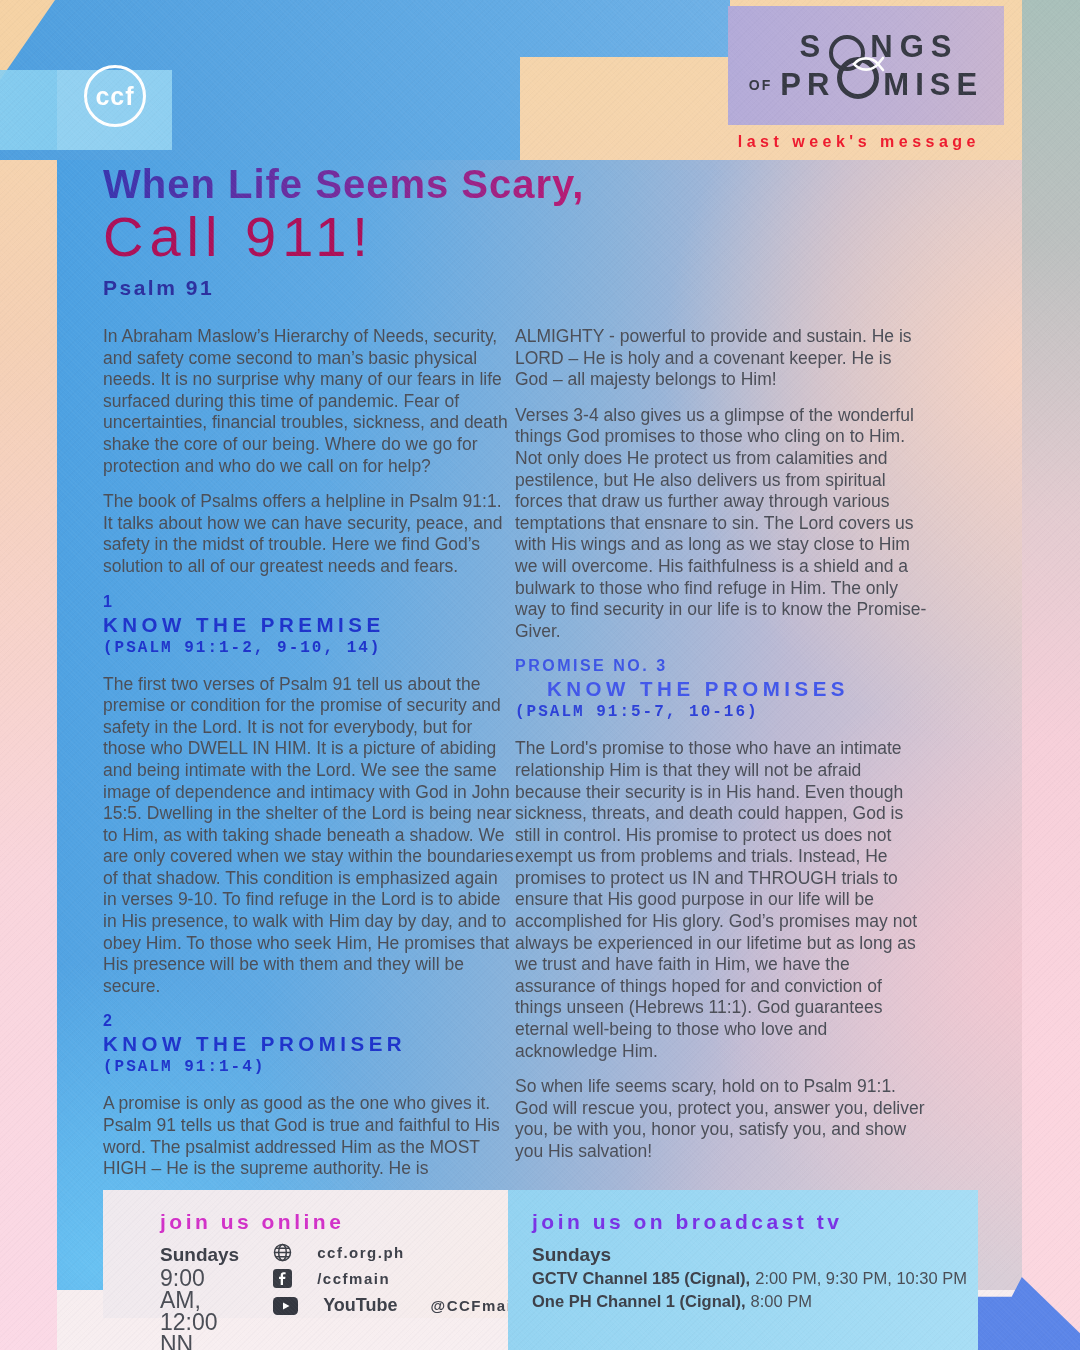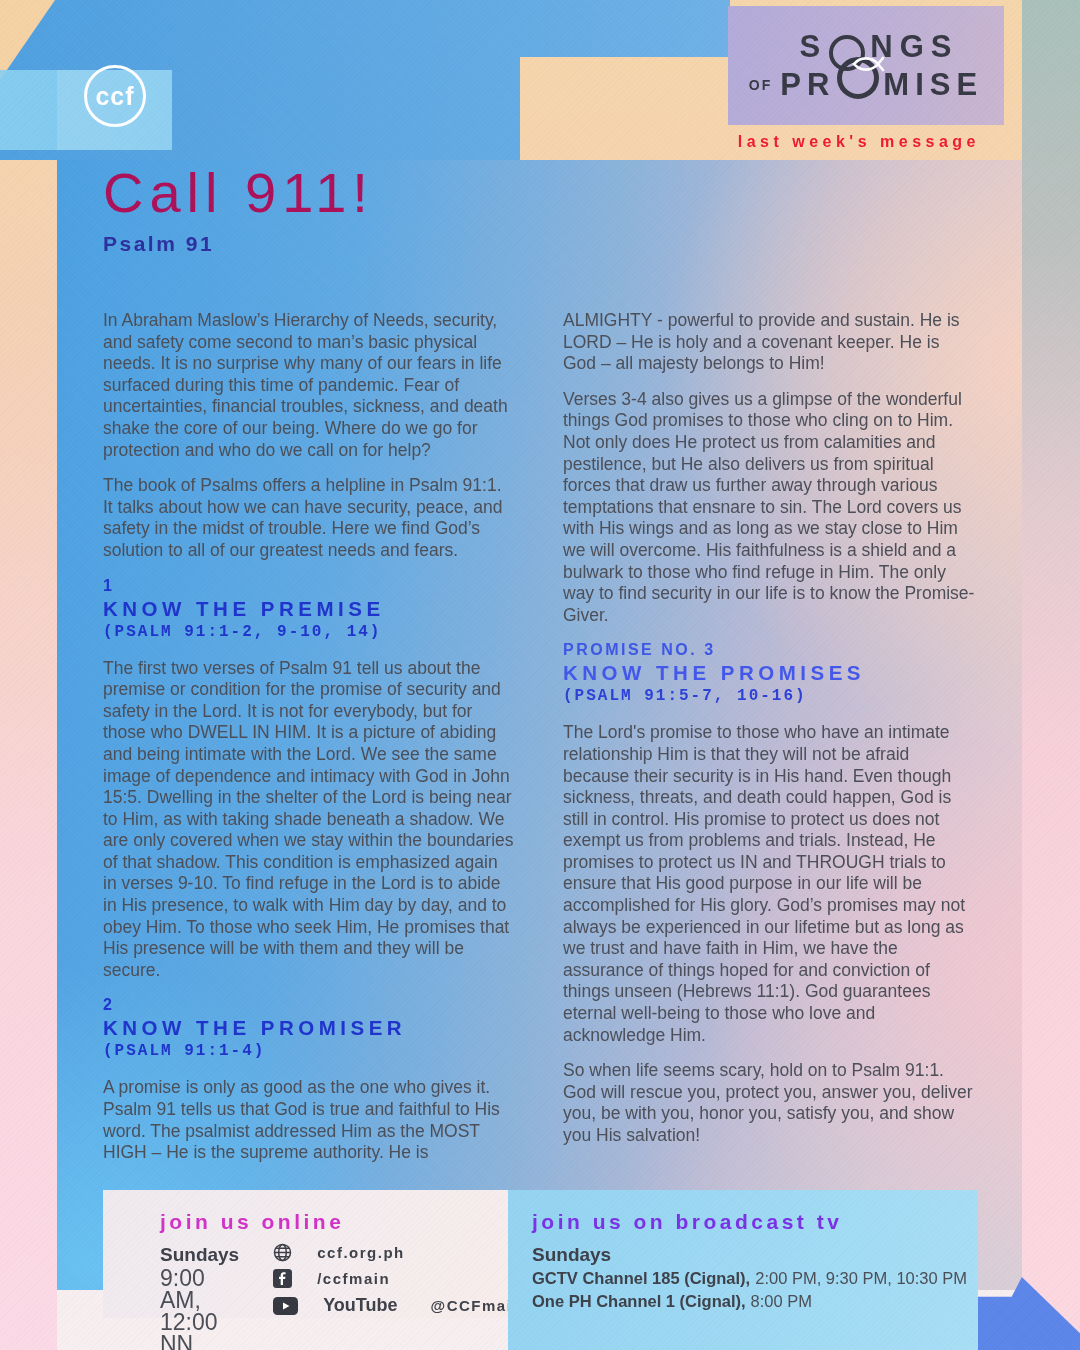--- a/index.html
+++ b/index.html
@@ -49,29 +49,29 @@
   .tagline{position:absolute;left:704px;top:133px;width:276px;z-index:8;text-align:right;
         font-weight:700;font-size:16px;letter-spacing:4.5px;color:#ee1b2e;}
   
   .title-group{position:absolute;left:103px;top:162px;z-index:10;}
   .title-line1{font-weight:800;font-size:40px;line-height:44px;letter-spacing:1px;
         background:linear-gradient(90deg,#3a35ae 0%,#7c2b9a 55%,#b91a72 100%);
         -webkit-background-clip:text;background-clip:text;color:transparent;}
   .title-line2{font-weight:400;font-size:56px;line-height:58px;letter-spacing:6px;color:#ac1058;margin-top:2px;}
   .title-sub{font-weight:700;font-size:21px;line-height:24px;letter-spacing:2.5px;color:#2c2f9e;margin-top:10px;}
   
-  .columns{position:absolute;left:103px;top:310px;width:872px;display:flex;gap:48px;z-index:10;}
+  .columns{position:absolute;left:103px;top:326px;width:872px;display:flex;z-index:10;}
   .col{width:412px;}
   .body-p{font-weight:500;font-size:17.5px;line-height:21.6px;color:#4b4e57;margin:0 0 14px 0;}
   .sec-heading{margin:9px 0 15px 0;}
   .eyebrow{font-weight:700;font-size:16px;line-height:20px;letter-spacing:2.5px;color:#1e33cb;}
   .sec-title{font-weight:700;font-size:20.5px;line-height:26px;letter-spacing:4.5px;color:#1e33cb;}
   .sec-ref{font-weight:700;font-size:16px;line-height:21px;letter-spacing:2px;color:#1e33cb;font-family:Liberation Mono, monospace;}
   .sec-heading.violet .eyebrow{color:#3d55e5;}
-  .sec-heading.violet .sec-title{color:#4257ea;}
+  .sec-heading.violet .sec-title{color:#4257ea;margin-left:32px;}
   .sec-heading.violet .sec-ref{color:#2c40d8;}
   
   .footer-left{position:absolute;left:103px;top:1190px;width:405px;height:128px;z-index:12;
         background:linear-gradient(115deg,#efe9ee,#f4ecee 60%,#f7ecea);box-sizing:border-box;padding:20px 0 12px 57px;}
   .footer-right{position:absolute;left:508px;top:1190px;width:470px;height:160px;z-index:12;
         background:linear-gradient(100deg,#93d3f1,#9ed9f3 55%,#a8def5);box-sizing:border-box;padding:20px 0 0 24px;}
   .footer-heading{font-weight:800;font-size:21px;letter-spacing:3.5px;margin-bottom:9px;}
   .footer-left .footer-heading{color:#d231c8;}
   .footer-right .footer-heading{color:#7a31e5;}
   .online-cols{display:flex;gap:34px;}
@@ -118,20 +118,21 @@
       <span class="o-circle o2"></span>
       <span>MISE</span>
     </div>
     <svg class="fish" width="34" height="18" viewBox="0 0 34 18">
       <path d="M3 9 C9 1.5, 21 1.5, 27 9 C21 16.5, 9 16.5, 3 9 Z M27 9 L32 3 M27 9 L32 15" stroke="#ffffff" stroke-width="2.6" fill="none" stroke-linecap="round"></path>
     </svg>
   </div>
   <div class="tagline">last week's message</div>
 
   <div class="title-group">
+    <div class="title-line1">When Life Seems Scary,</div>
     <div class="title-line2">Call 911!</div>
     <div class="title-sub">Psalm 91</div>
   </div>
 
   <div class="columns">
       <div class="col">
         <p class="body-p">In Abraham Maslow’s Hierarchy of Needs, security, and safety come second to man’s basic physical needs. It is no surprise why many of our fears in life surfaced during this time of pandemic. Fear of uncertainties, financial troubles, sickness, and death shake the core of our being. Where do we go for protection and who do we call on for help?</p>
         <p class="body-p">The book of Psalms offers a helpline in Psalm 91:1. It talks about how we can have security, peace, and safety in the midst of trouble. Here we find God’s solution to all of our greatest needs and fears.</p>
         <div class="sec-heading">
           <div class="eyebrow">1</div>

